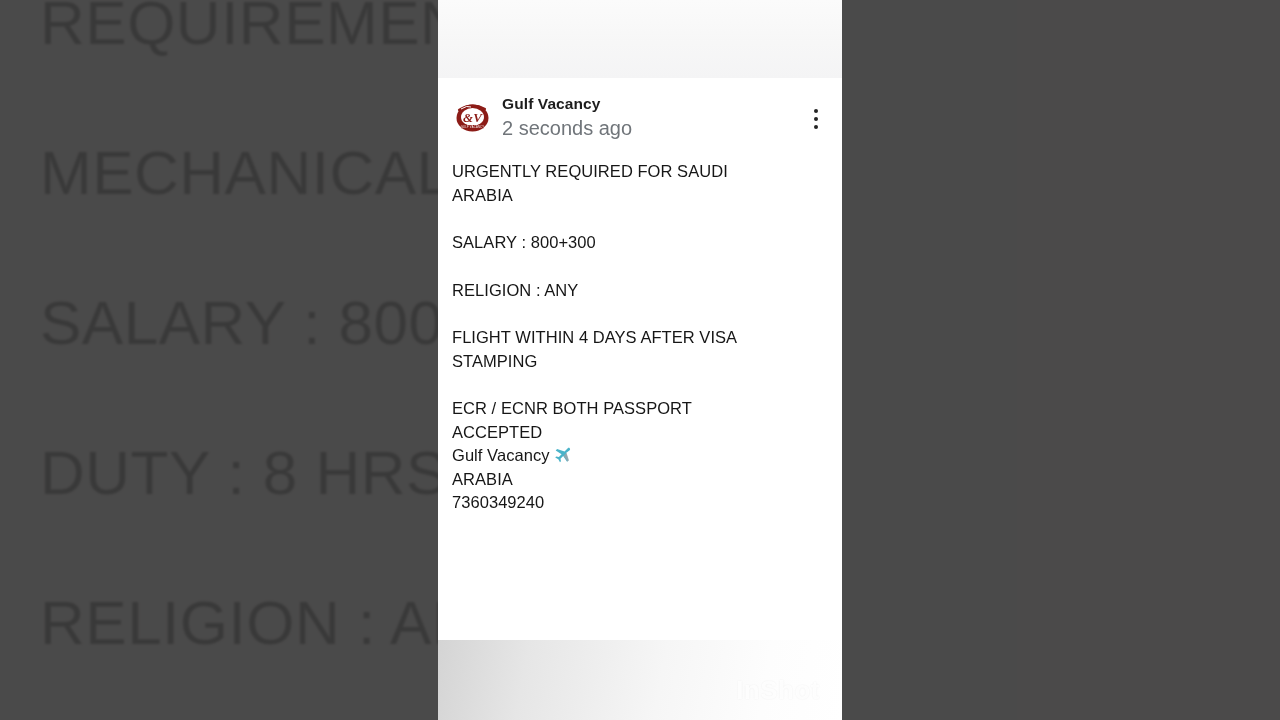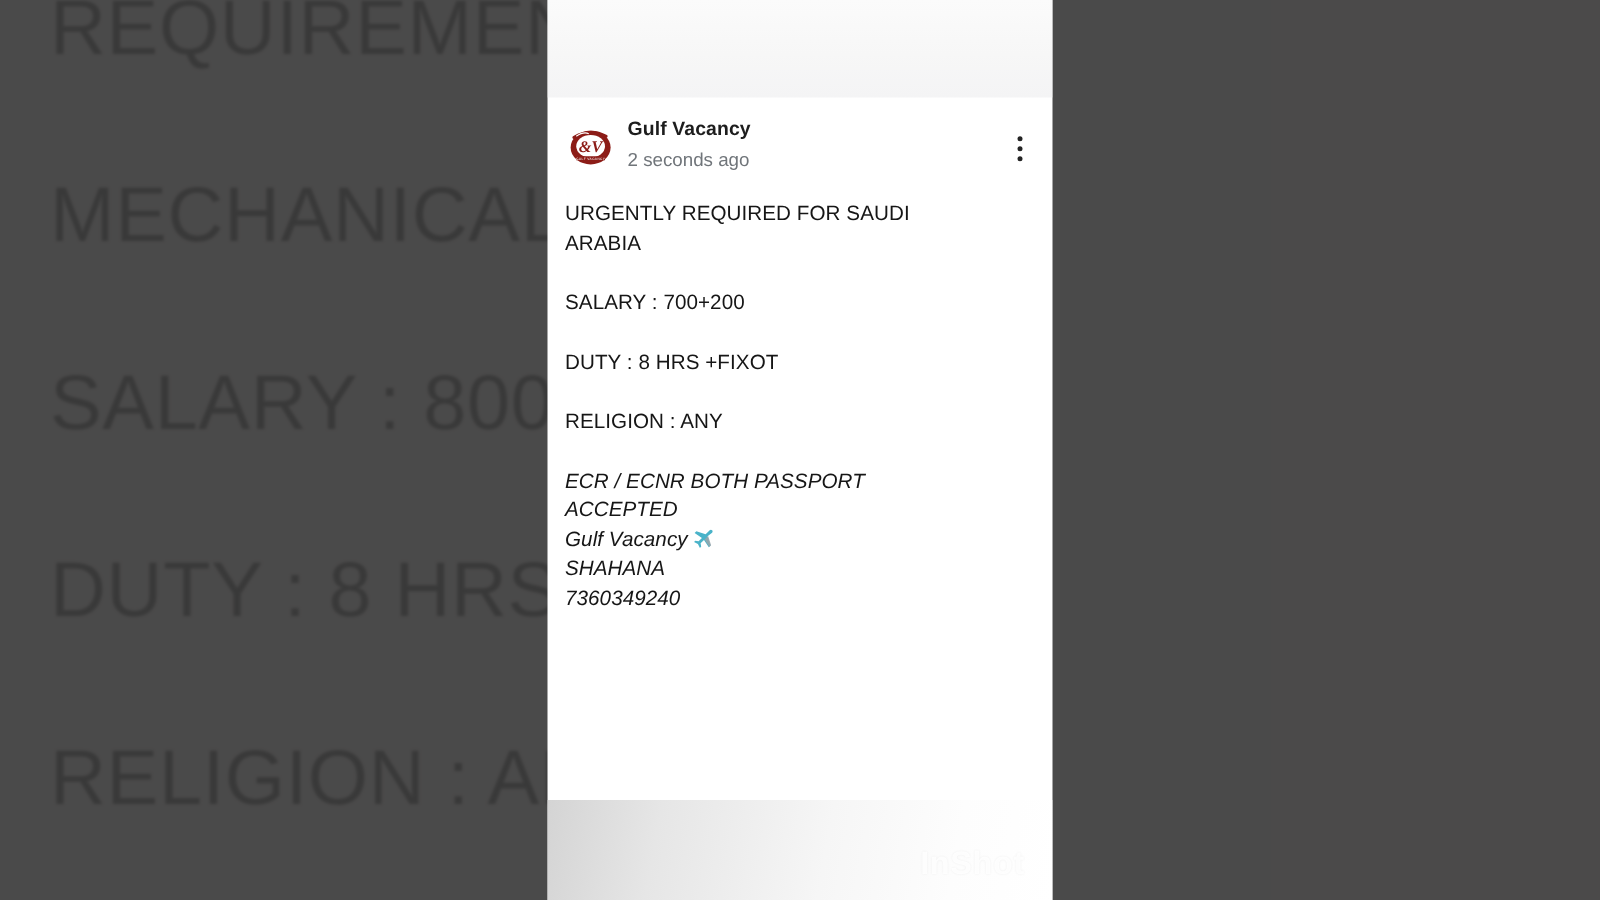--- a/index.html
+++ b/index.html
@@ -114,21 +114,21 @@
     top: 2px;
   }
   .acct-name {
     font-size: 15.5px;
     font-weight: 700;
     color: #1d1d1d;
     letter-spacing: 0.1px;
     line-height: 20px;
   }
   .acct-time {
-    font-size: 15px;
+    font-size: 20px;
     color: #70757a;
     line-height: 21px;
     margin-top: 4px;
   }
 
   .kebab {
     position: absolute;
     right: 12px;
     top: 10px;
     width: 28px;
@@ -158,21 +158,21 @@
     box-sizing: border-box;
   }
   .para {
     font-size: 16.5px;
     line-height: 23.5px;
     color: #161616;
     letter-spacing: 0.05px;
     margin: 0 0 24px 0;
     word-break: normal;
   }
-  .para.block-last { margin-bottom: 12px; font-style: italic; }
+  .para.block-last { margin-bottom: 12px; }
 
   .plane-svg { vertical-align: -3px; margin-left: 3px; }
 </style>
 </head>
 <body>
 
 <div id="stage">
 
   <div class="bg-layer">
     <div class="bg-text">
@@ -211,31 +211,31 @@
 
       <div class="kebab">
         <span></span>
         <span></span>
         <span></span>
       </div>
     </div>
 
     <div class="post-body">
       <p class="para">URGENTLY REQUIRED FOR SAUDI ARABIA</p>
-      <p class="para">SALARY : 700+200</p>
-      <p class="para">DUTY : 8 HRS +FIXOT</p>
+      <p class="para">SALARY : 800+300</p>
       <p class="para">RELIGION : ANY</p>
+      <p class="para">FLIGHT WITHIN 4 DAYS AFTER VISA STAMPING</p>
 
       <p class="para block-last">
         <span>ECR / ECNR BOTH PASSPORT ACCEPTED</span><br>
         <span>Gulf Vacancy</span><svg class="plane-svg" width="19" height="17" viewBox="0 0 24 22">
             <path d="M21.3 4.1c.7-.7.7-1.8 0-2.5-.7-.7-1.8-.7-2.5 0l-4.2 4.2-9.6-3.1-1.8 1.8 7.6 5-3.5 3.5-3.4-.6-1.3 1.3 4 2.1 2.1 4 1.3-1.3-.6-3.4 3.5-3.5 5 7.6 1.8-1.8-3.1-9.6 4.7-3.7z" fill="#4ab3c9"></path>
             <path d="M15.6 9.1l-2.1 2.1 5 7.6 1.8-1.8-3.1-9.6z" fill="#9aa6ab" opacity="0.85"></path>
           </svg><br>
-        <span>SHAHANA</span><br>
+        <span>ARABIA</span><br>
         <span>7360349240</span>
       </p>
     </div>
 
     <div class="panel-bottom-strip">
       <div class="watermark">InShot</div>
     </div>
 
   </div>
 </div>

